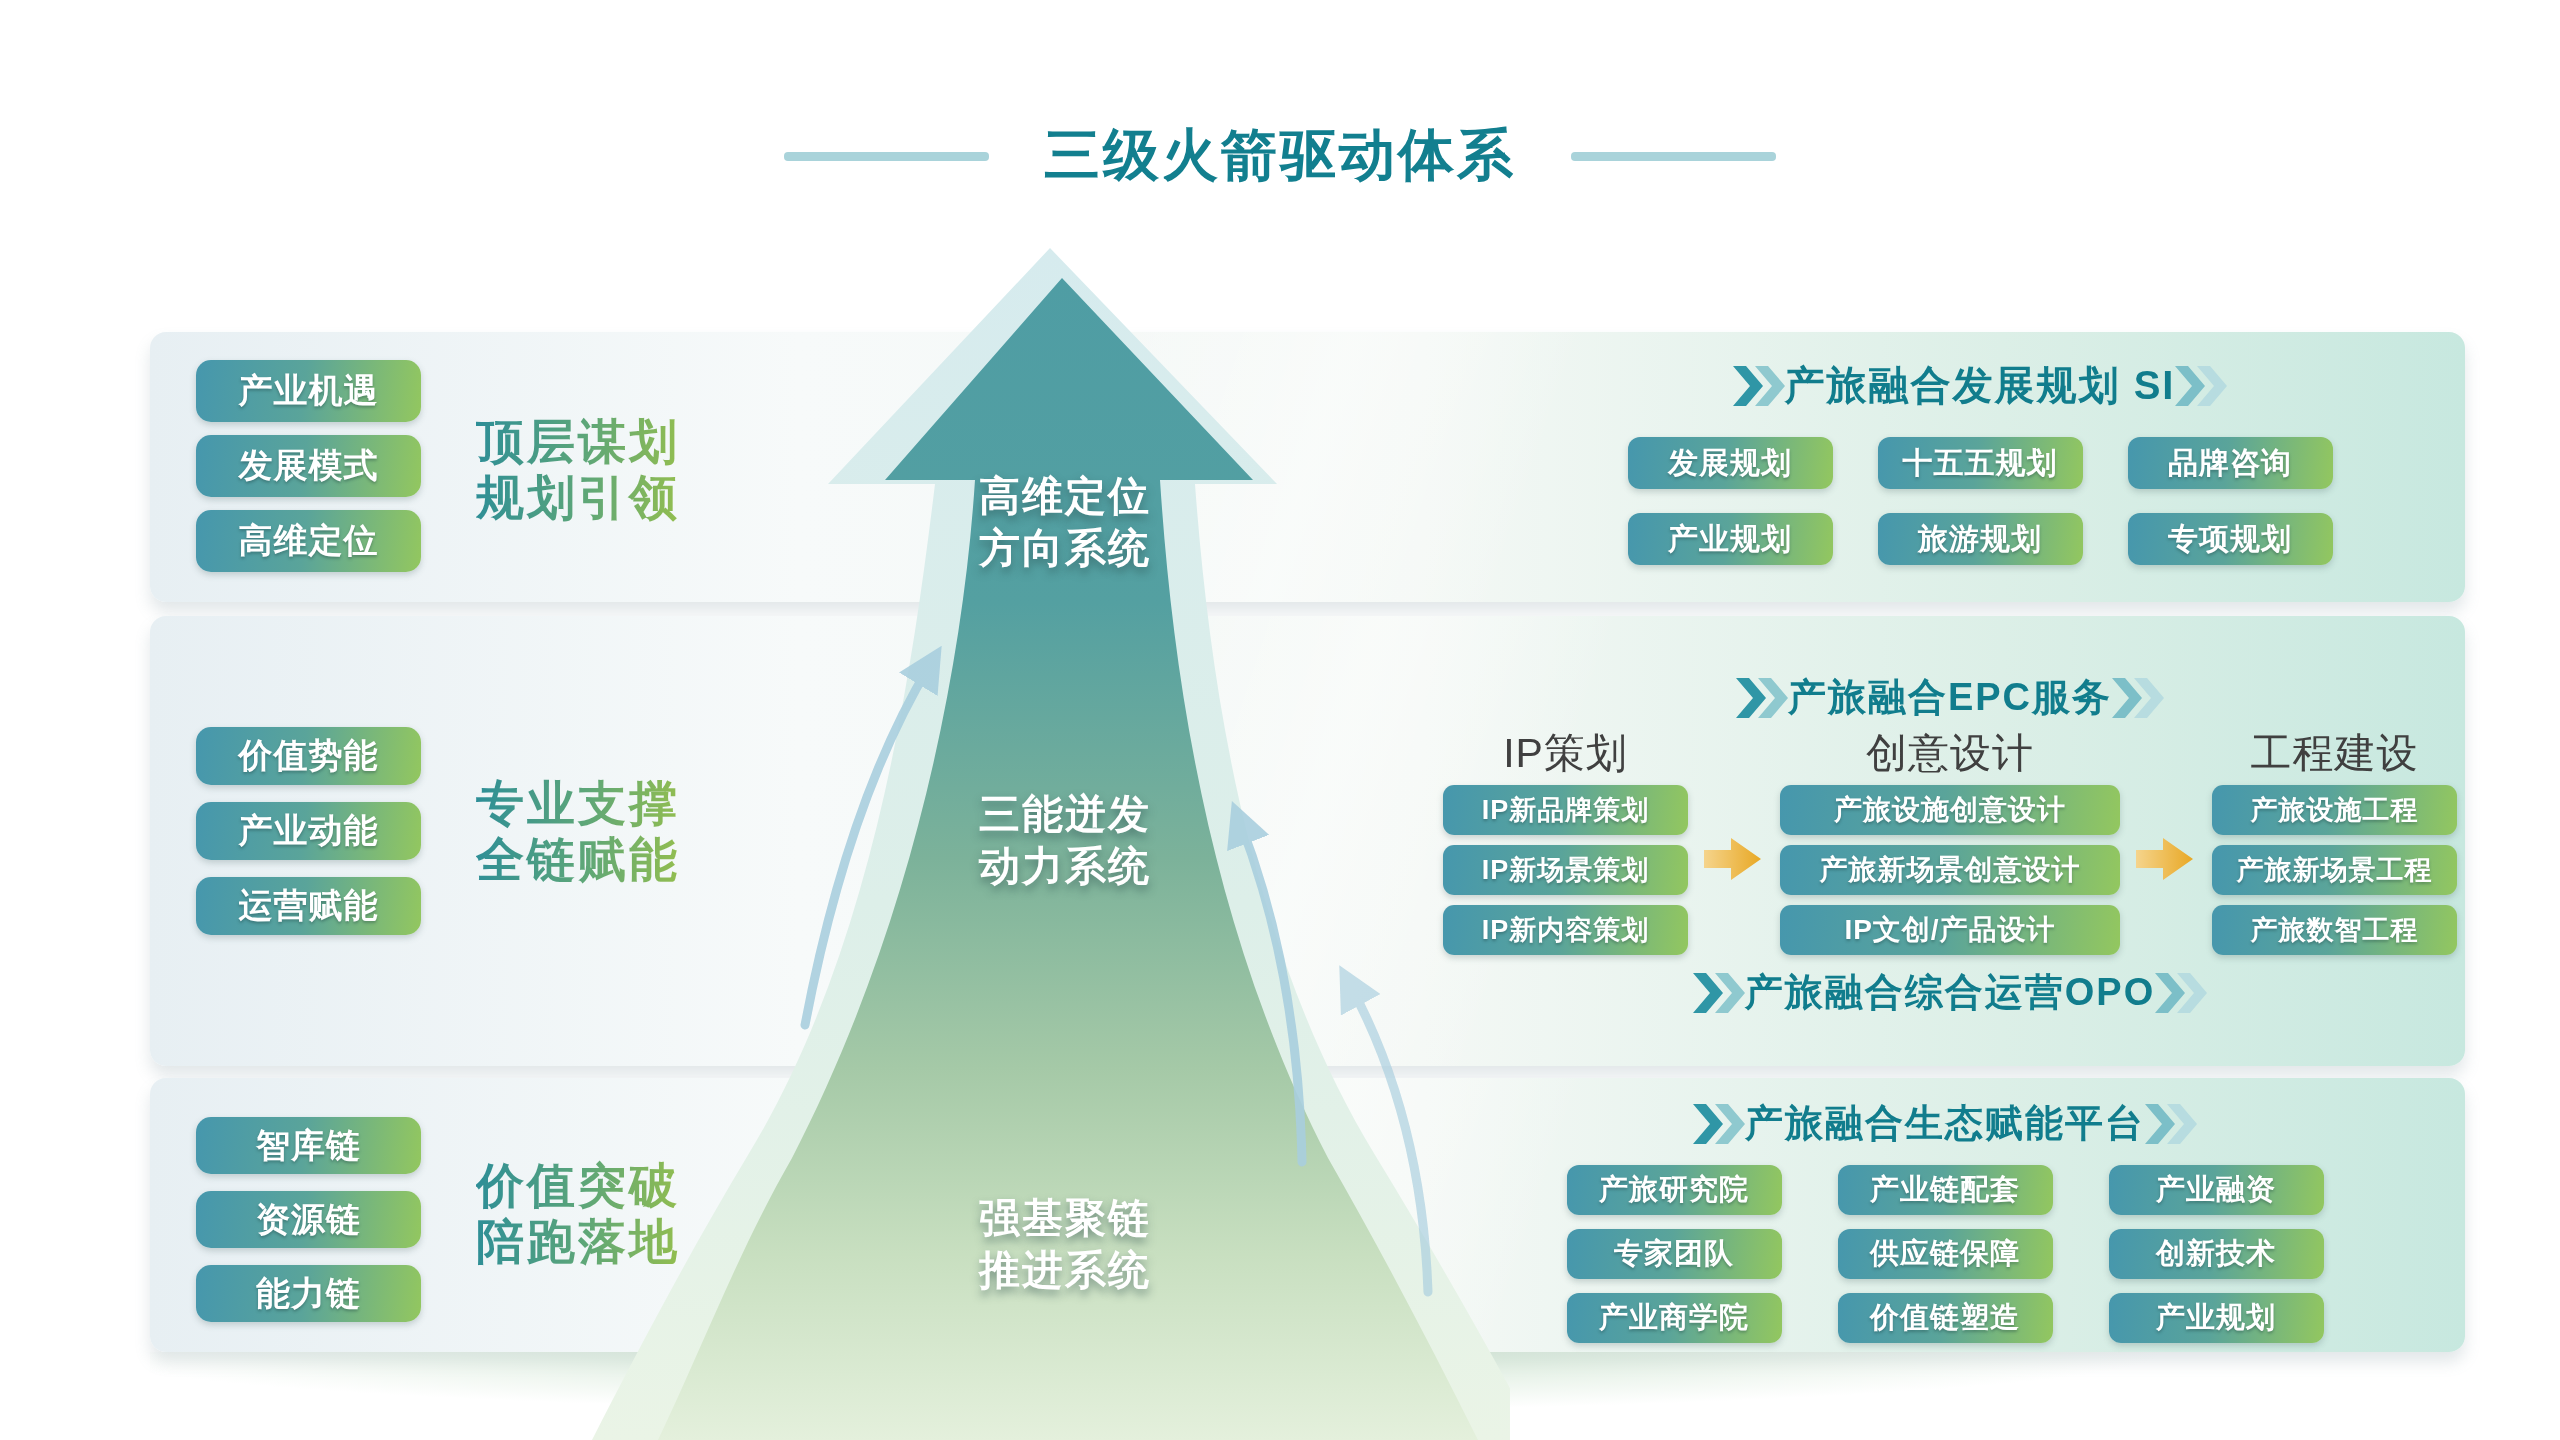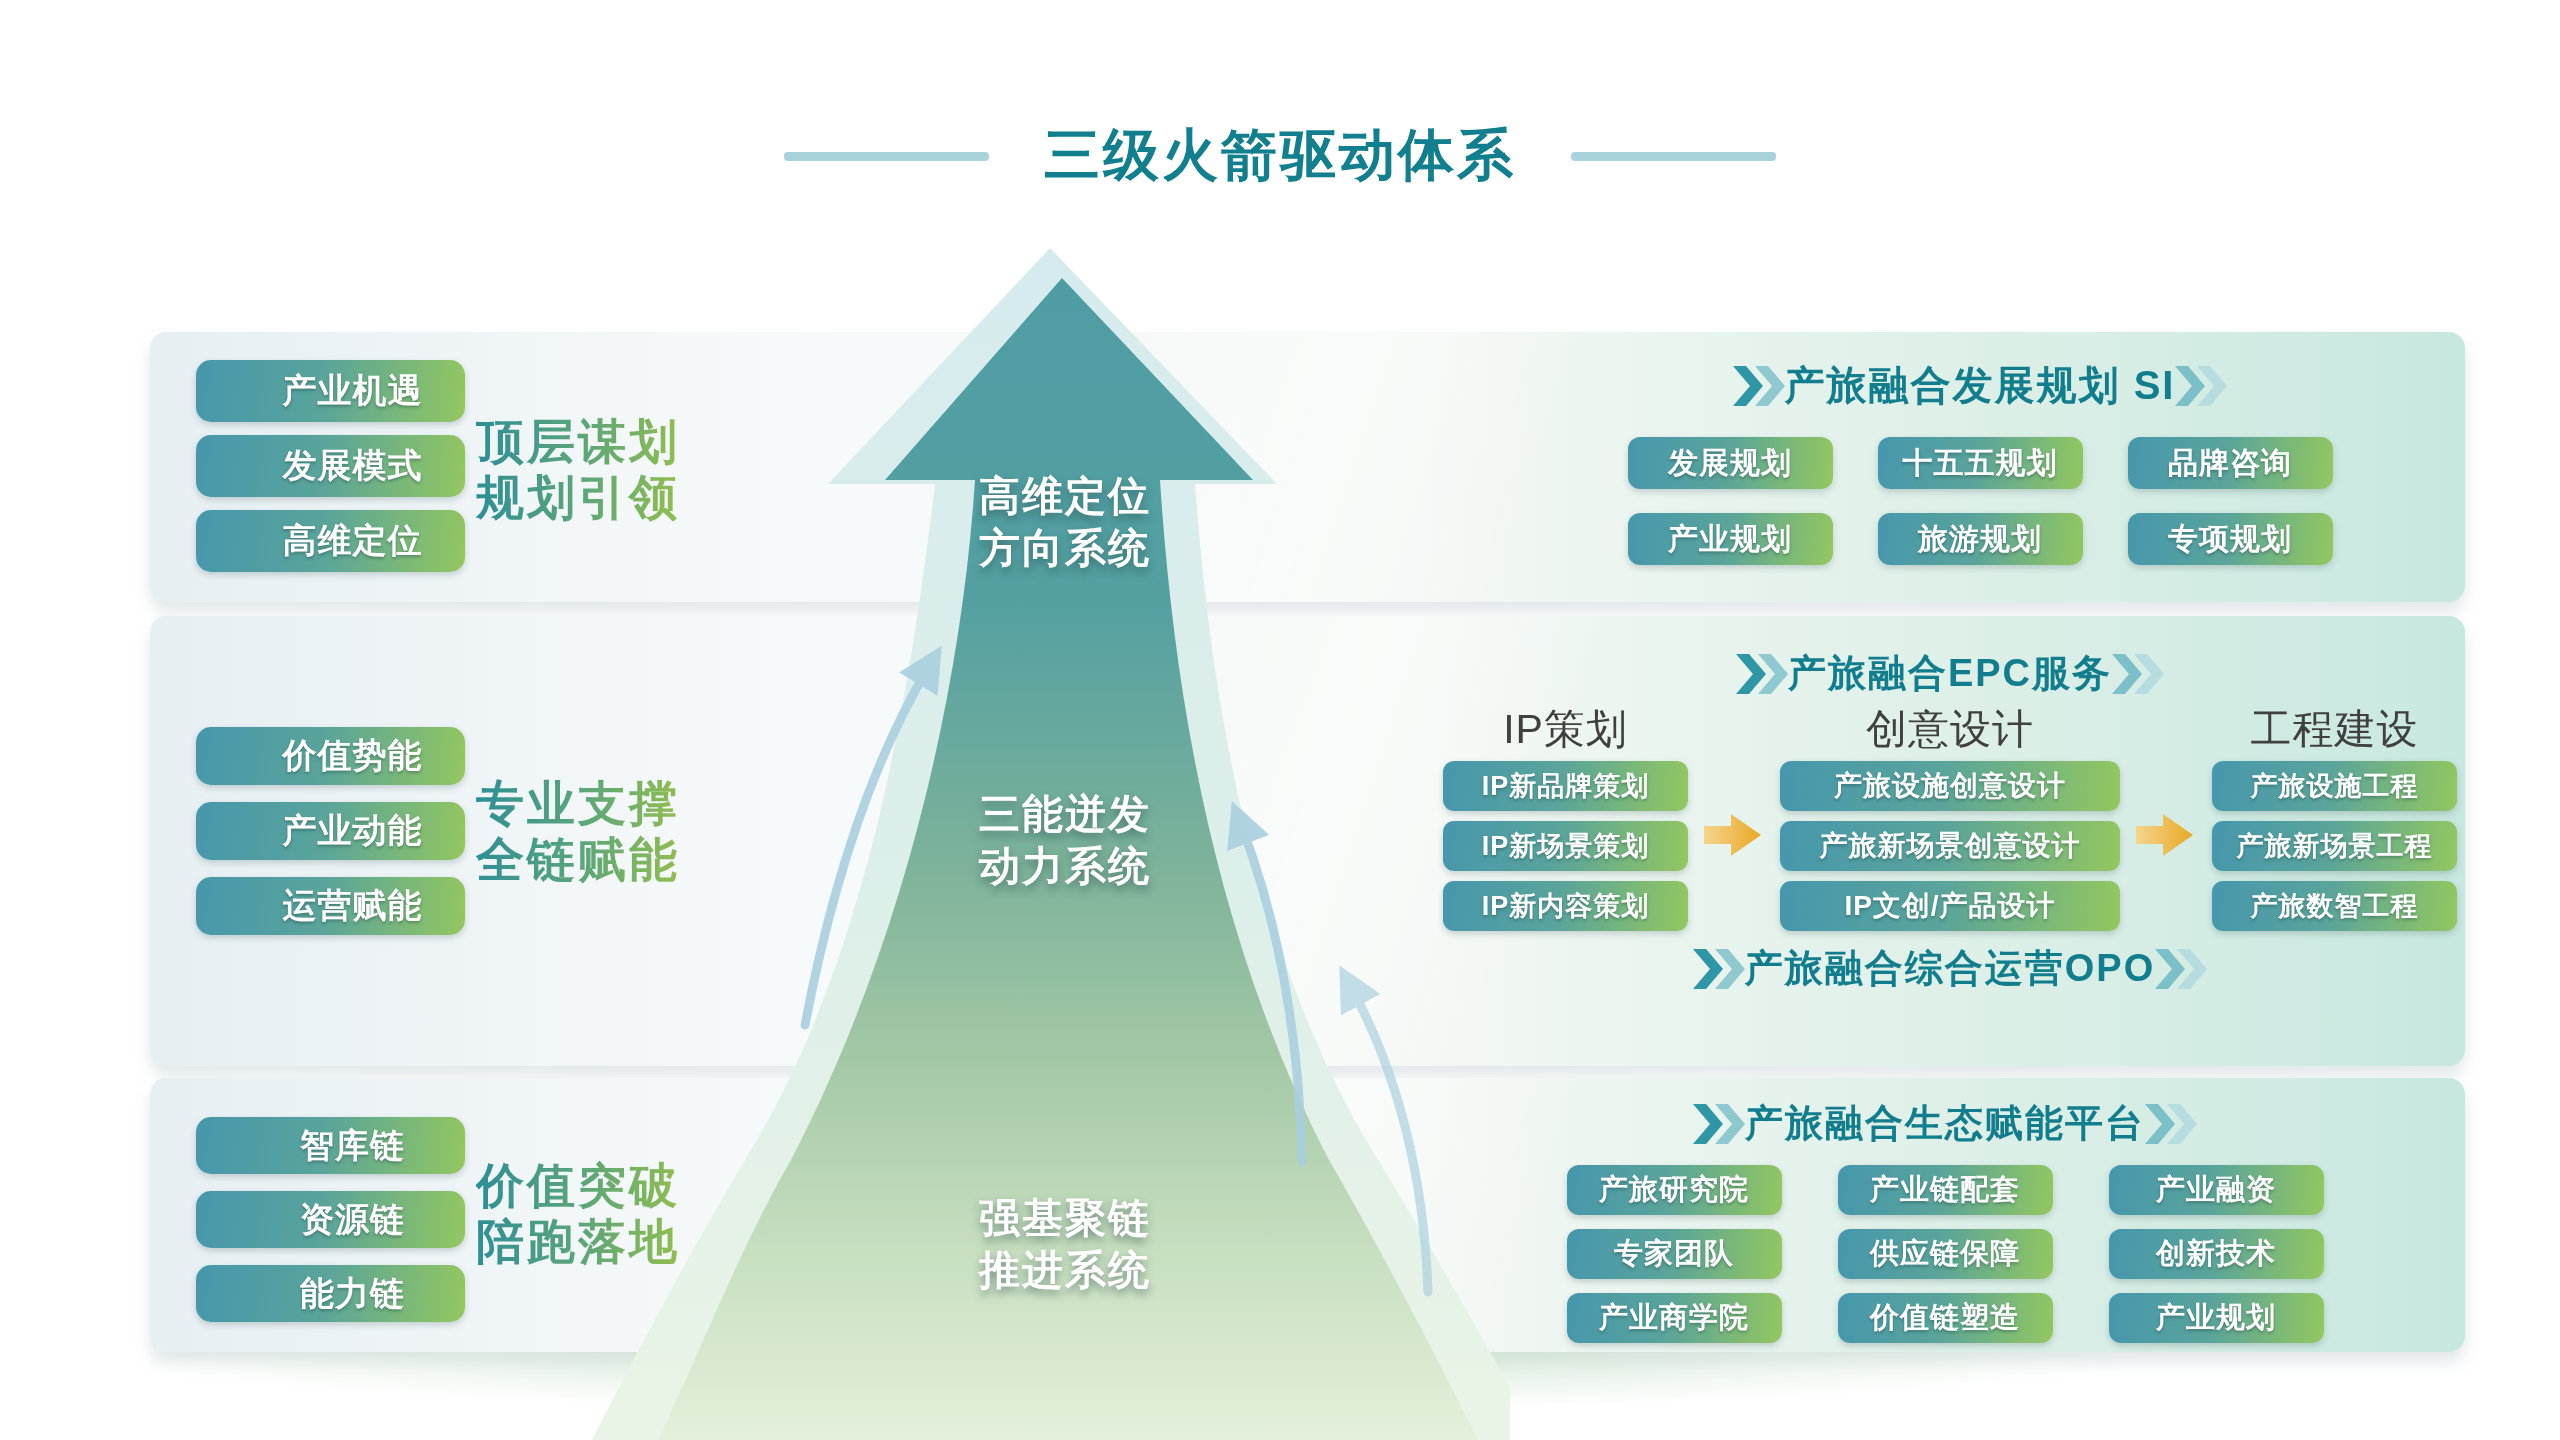--- a/index.html
+++ b/index.html
@@ -24,21 +24,21 @@
   .band3{top:1078px;height:274px;}
   .ground-glow{position:absolute;left:150px;top:1352px;width:2315px;height:80px;
         background:radial-gradient(60% 100% at 42% 0%,rgba(198,224,200,.85),rgba(198,224,200,0) 75%);}
 
   
   .pill{display:flex;align-items:center;justify-content:center;color:#ffffff;font-weight:700;
         background:linear-gradient(97deg,#4697AD 0%,#5AA49A 48%,#93C75F 100%);
         border-radius:12px;box-shadow:0 3px 6px rgba(70,100,100,.25);
         text-shadow:0 2px 3px rgba(25,60,60,.38);letter-spacing:1px;white-space:nowrap;}
   .left-col{position:absolute;display:flex;flex-direction:column;}
-  .left-col .pill{width:225px;border-radius:15px;font-size:34px;padding-left:44px;}
+  .left-col .pill{width:225px;border-radius:15px;font-size:34px;}
   .b1-left{left:196px;top:360px;gap:13px;}  .b1-left .pill{height:62px;}
   .b2-left{left:196px;top:727px;gap:17px;}  .b2-left .pill{height:58px;}
   .b3-left{left:196px;top:1117px;gap:17px;} .b3-left .pill{height:57px;}
 
   
   .stage-label{position:absolute;font-size:48px;line-height:56px;font-weight:800;letter-spacing:3px;
         background:linear-gradient(92deg,#2D8E97 0%,#5FA777 55%,#93BE4F 100%);
         -webkit-background-clip:text;background-clip:text;
         -webkit-text-fill-color:transparent;color:#2D8E97;margin-left:24px;}
   .b1-label{left:452px;top:414px;} .b2-label{left:452px;top:776px;} .b3-label{left:452px;top:1158px;}
@@ -51,21 +51,21 @@
   .chev .c1{fill:#2F96A6;} .chev .c2{fill:#8FC9CF;}
   .chev-light .c1{fill:#7CBFC8;} .chev-light .c2{fill:#B7DCE0;}
 
   
   .b1-right{position:absolute;left:1560px;top:358px;width:840px;}
   .b1-grid{margin-top:24px;display:grid;grid-template-columns:repeat(3,205px);
            column-gap:45px;row-gap:24px;justify-content:center;}
   .b1-grid .pill{height:52px;font-size:30px;}
 
   
-  .b2-right{position:absolute;left:1450px;top:648px;width:1000px;}
+  .b2-right{position:absolute;left:1450px;top:672px;width:1000px;}
   .epc-cols{margin-top:8px;display:flex;justify-content:center;align-items:flex-start;gap:16px;}
   .epc-col{display:flex;flex-direction:column;gap:10px;}
   .epc-col-title{height:44px;display:flex;align-items:center;justify-content:center;
            font-size:41px;font-weight:400;color:#404040;letter-spacing:1px;}
   .epc-col .pill{height:50px;font-size:27px;border-radius:11px;}
   .epc-col.c1 .pill{width:245px;} .epc-col.c2 .pill{width:340px;font-size:28px;} .epc-col.c3 .pill{width:245px;}
   .flow-arrow{flex:0 0 auto;margin-top:106px;}
 
   
   .opo{margin-top:12px;}

